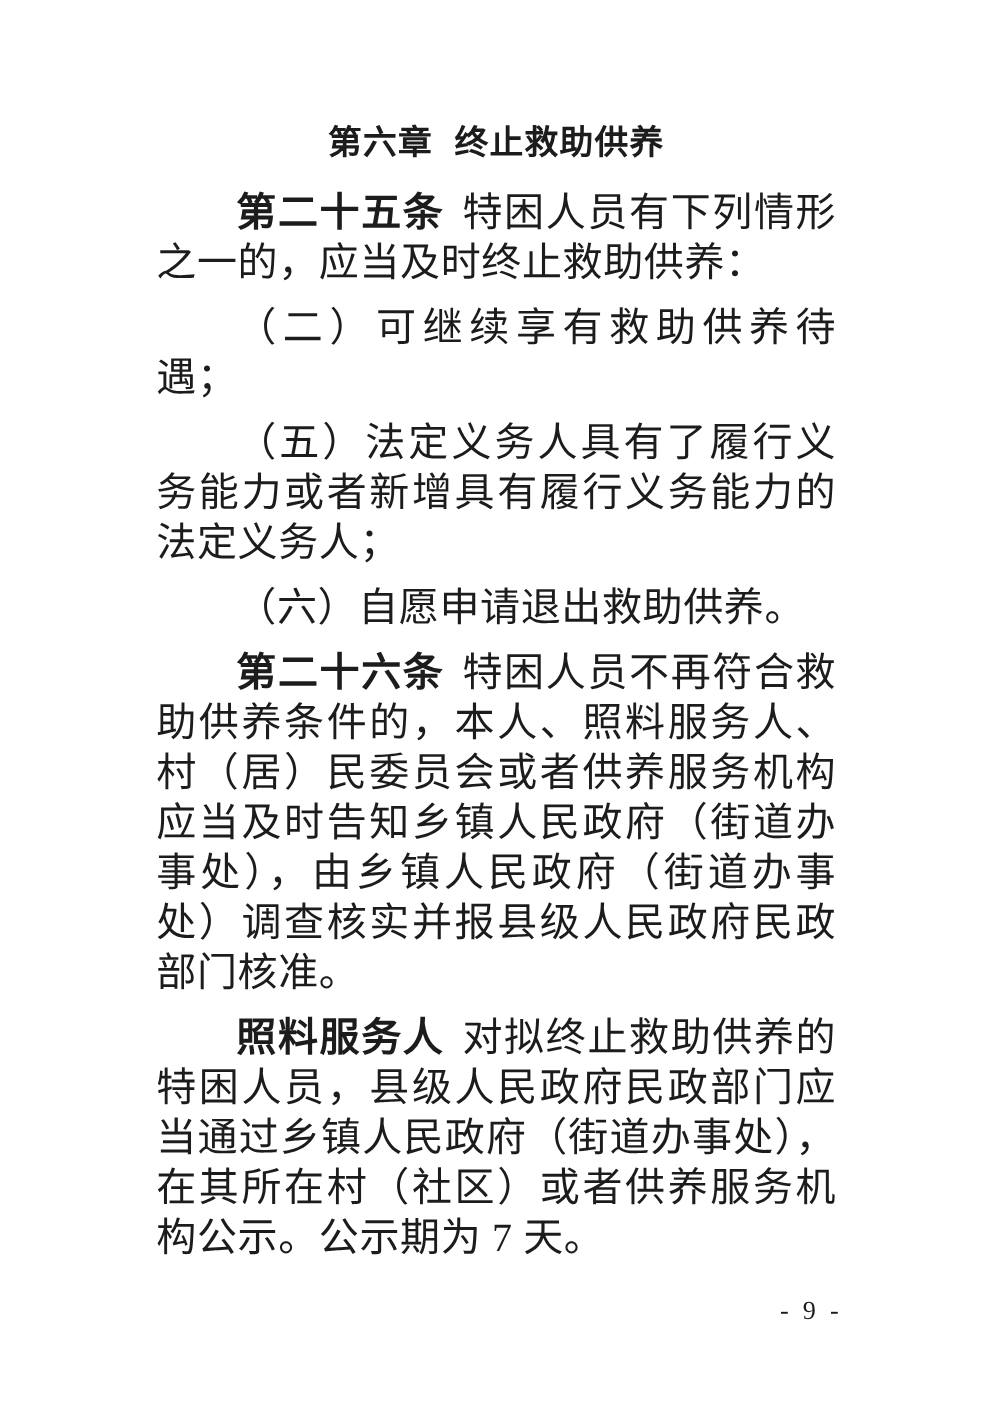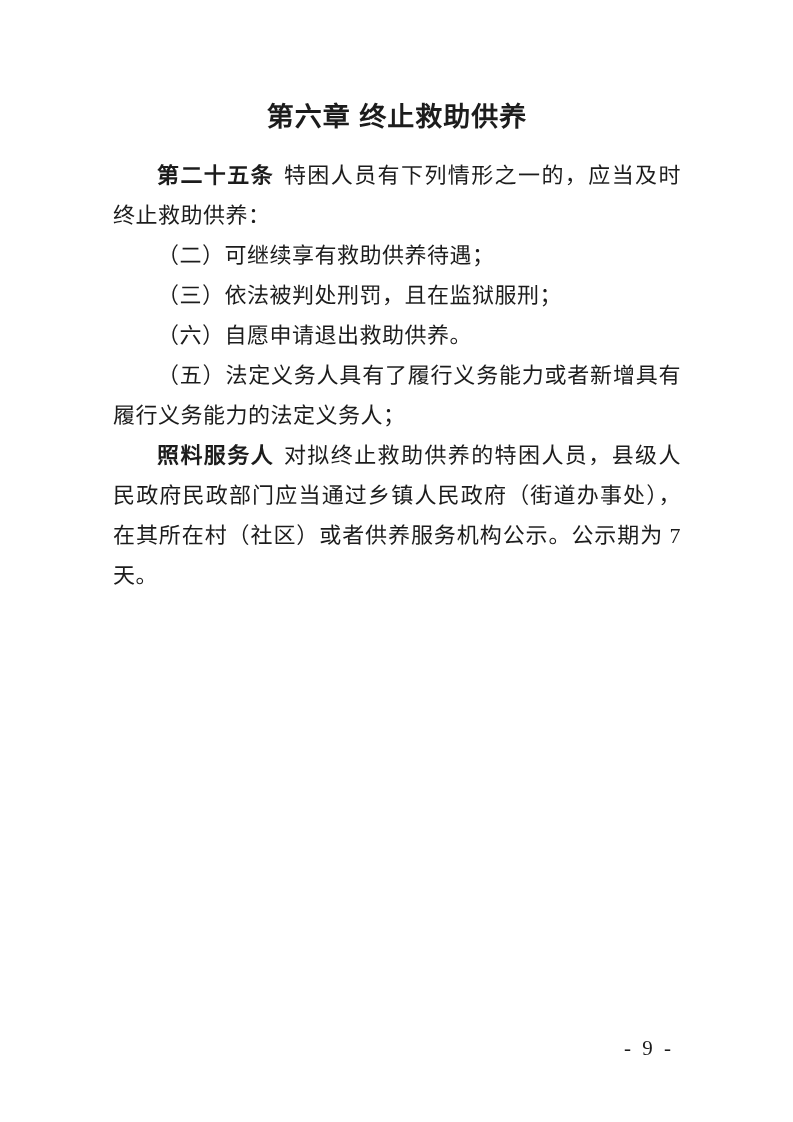--- a/index.html
+++ b/index.html
@@ -16,31 +16,31 @@
     font-family: "Liberation Serif", serif;
     color: #1c1c1c;
   }
   .content {
     position: absolute;
     left: 113px;
     top: 96px;
     width: 568px;
   }
   .chapter-title {
-    margin: 0 0 18px 0;
-    font-family: Liberation Sans, sans-serif;
+    margin: 0 0 8px 0;
+    font-family: Liberation Mono, monospace;
     font-size: 27px;
     font-weight: bold;
     line-height: 42px;
     text-align: center;
     letter-spacing: 1px;
   }
   .content p {
-    margin: 0;
-    font-size: 22px;
+    margin: 12px;
+    font-size: 32px;
     line-height: 40px;
     text-align: justify;
     text-indent: 2em;
     letter-spacing: 0.5px;
   }
   .content p strong {
     font-family: "Liberation Sans", sans-serif;
     font-weight: bold;
   }
   .content p strong:not(:empty) {
@@ -58,20 +58,20 @@
 </style>
 </head>
 <body>
 
 <div class="page">
   <div class="content">
     <h1 class="chapter-title">第六章 终止救助供养</h1>
 
     <p><strong>第二十五条</strong><span>特困人员有下列情形之一的，应当及时终止救助供养：</span></p>
     <p><strong></strong><span>（二）可继续享有救助供养待遇；</span></p>
-    <p><strong></strong><span>（三）依法被判处刑罚，且在监狱服刑；</span></p>
+    <p><strong></strong><span>（五）法定义务人具有了履行义务能力或者新增具有履行义务能力的法定义务人；</span></p>
     <p><strong></strong><span>（六）自愿申请退出救助供养。</span></p>
-    <p><strong></strong><span>（五）法定义务人具有了履行义务能力或者新增具有履行义务能力的法定义务人；</span></p>
+    <p><strong>第二十六条</strong><span>特困人员不再符合救助供养条件的，本人、照料服务人、村（居）民委员会或者供养服务机构应当及时告知乡镇人民政府（街道办事处），由乡镇人民政府（街道办事处）调查核实并报县级人民政府民政部门核准。</span></p>
     <p><strong>照料服务人</strong><span>对拟终止救助供养的特困人员，县级人民政府民政部门应当通过乡镇人民政府（街道办事处），在其所在村（社区）或者供养服务机构公示。公示期为 7 天。</span></p>
   </div>
 
   <div class="page-number">- 9 -</div>
 </div>
 
 </body></html>

